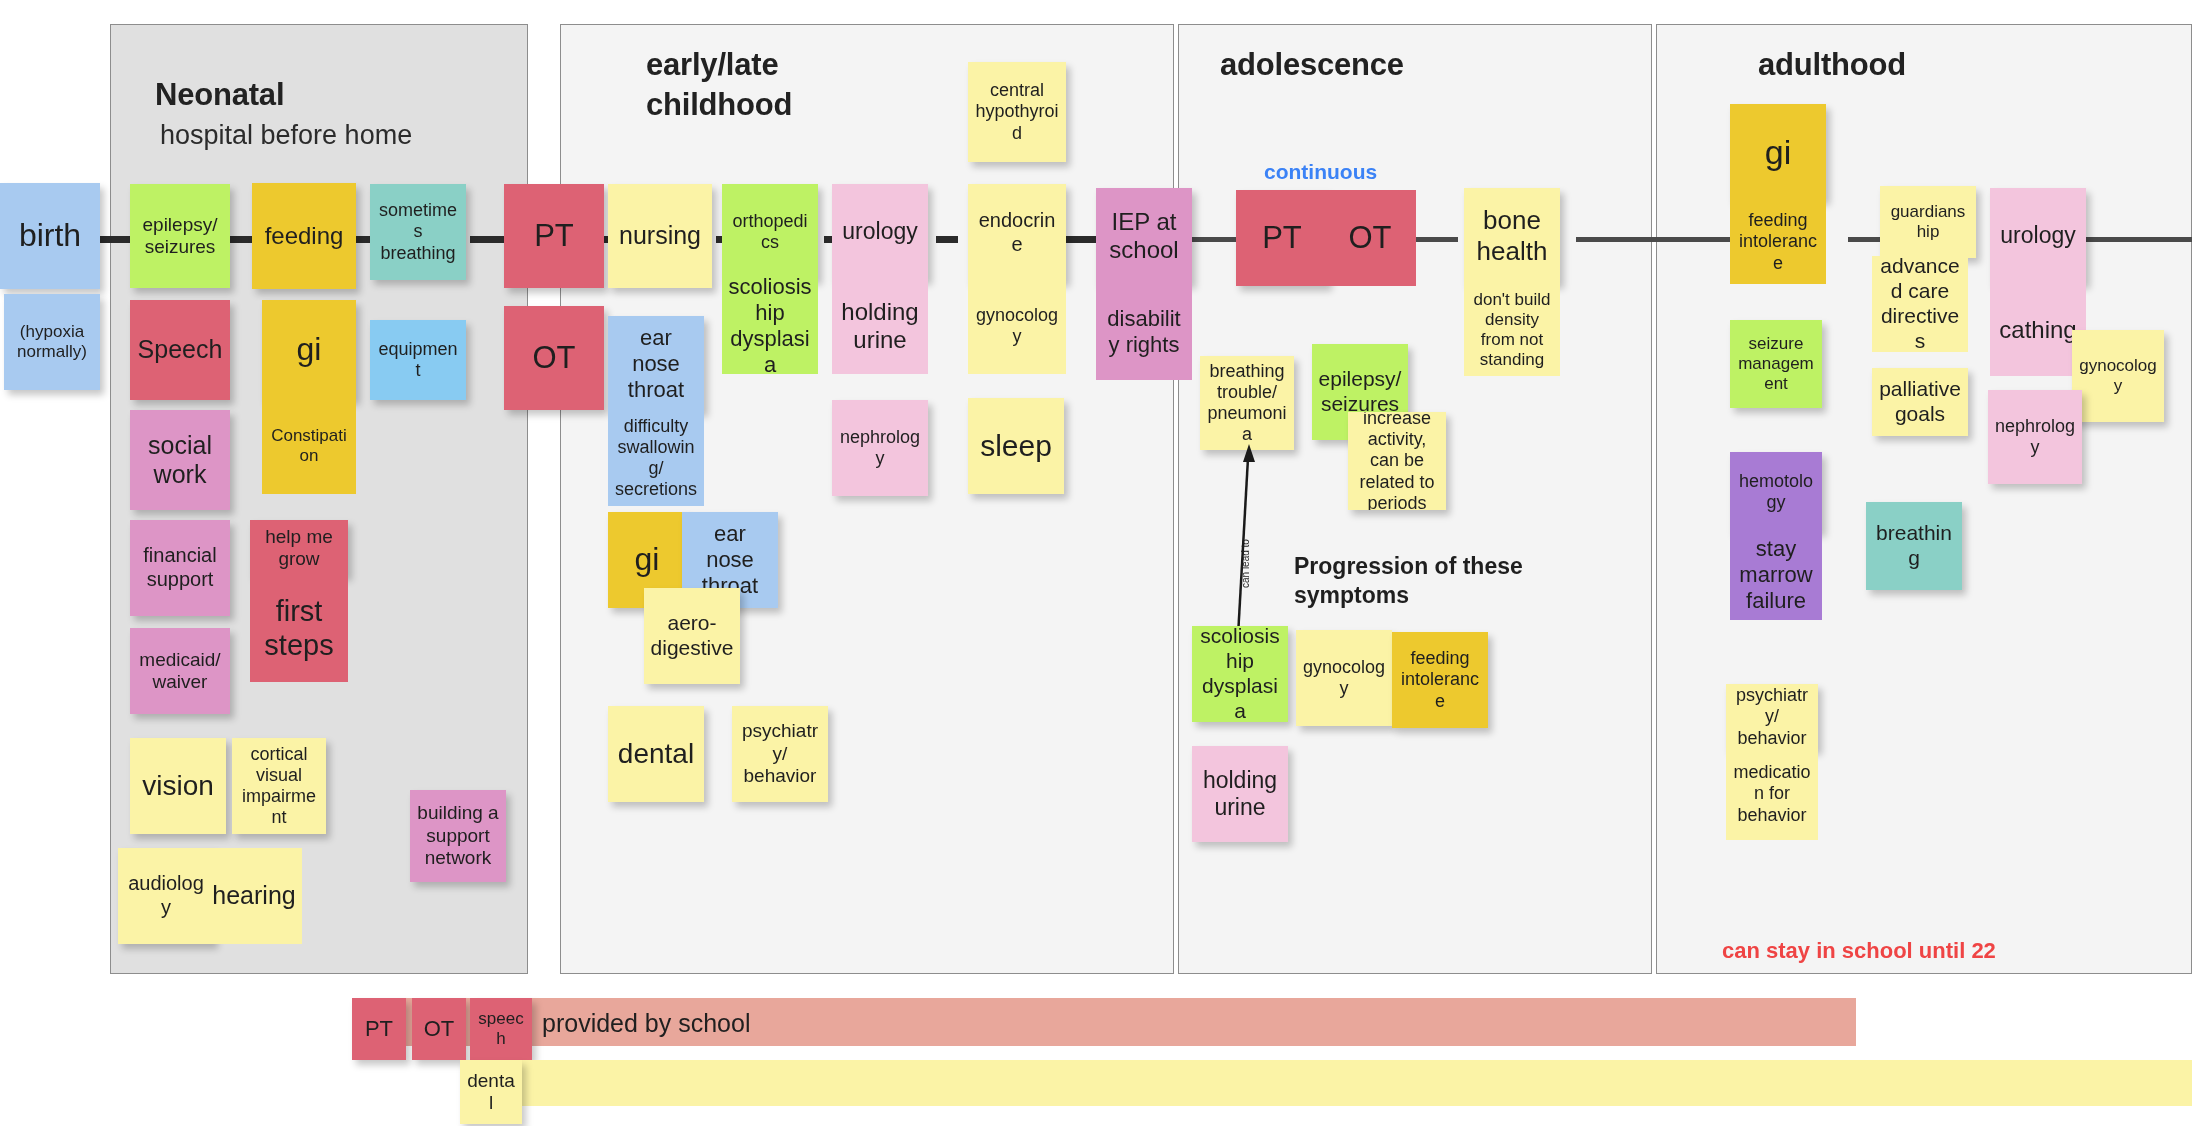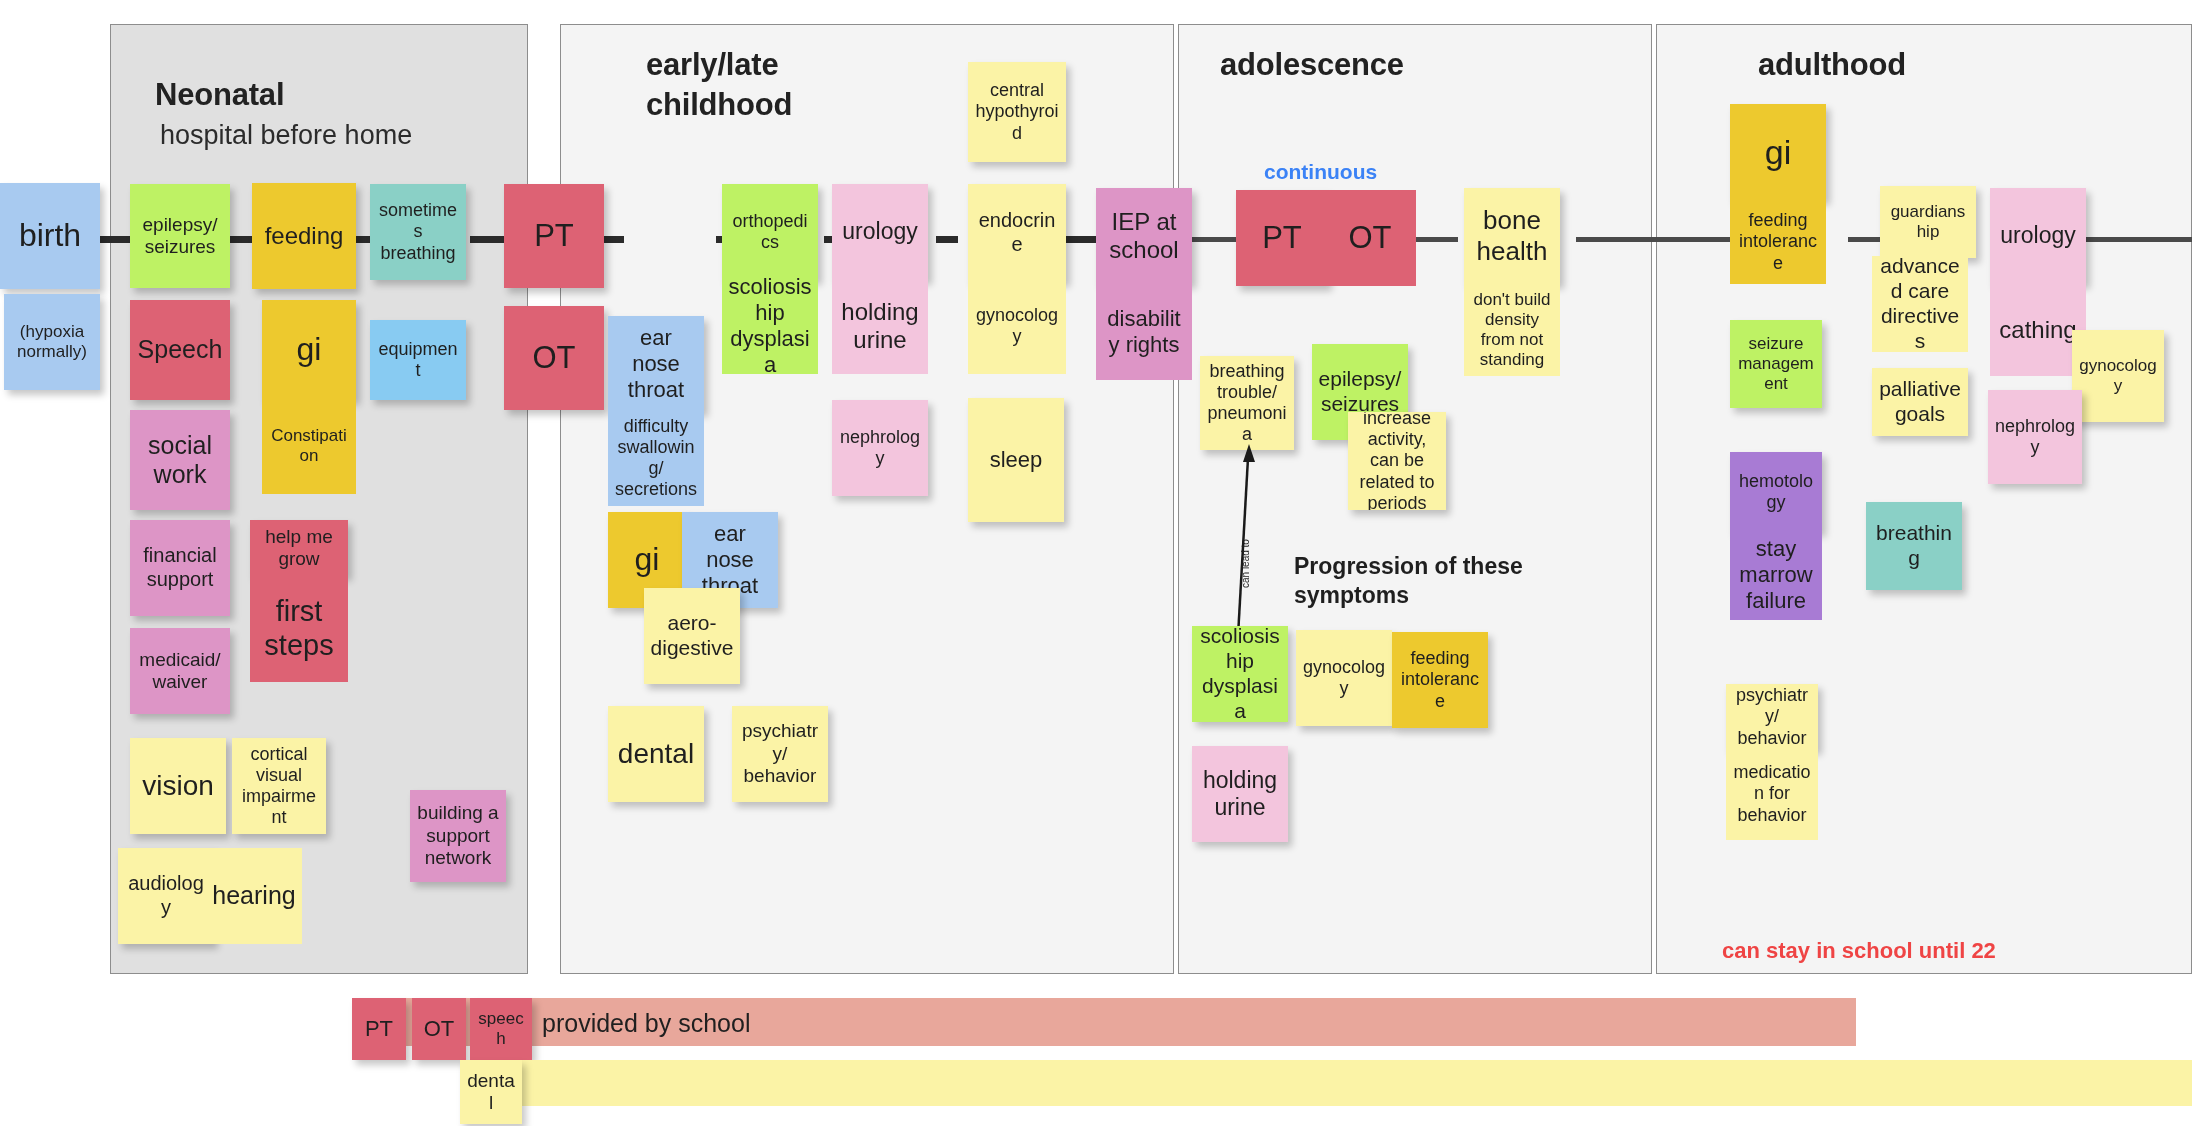--- a/index.html
+++ b/index.html
@@ -169,34 +169,35 @@
   <div class="note c-red" style="left:250px; top:520px; width:98px; height:56px; font-size:19px;">help me grow</div>
   <div class="note c-red noshadow" style="left:250px; top:574px; width:98px; height:108px; font-size:29px;">first steps</div>
   <div class="note c-orchid" style="left:130px; top:628px; width:100px; height:86px; font-size:19px;">medicaid/ waiver</div>
 
   <div class="note c-yellow" style="left:130px; top:738px; width:96px; height:96px; font-size:28px;">vision</div>
   <div class="note c-yellow" style="left:232px; top:738px; width:94px; height:96px; font-size:18px;">cortical visual impairment</div>
   <div class="note c-orchid" style="left:410px; top:790px; width:96px; height:92px; font-size:19px;">building a support network</div>
   <div class="note c-yellow" style="left:118px; top:848px; width:96px; height:96px; font-size:20px;">audiology</div>
   <div class="note c-yellow noshadow" style="left:206px; top:848px; width:96px; height:96px; font-size:25px;">hearing</div>
 
+  <div class="note c-yellow" style="left:608px; top:184px; width:104px; height:104px; font-size:25px;">nursing</div>
   <div class="note c-lime" style="left:722px; top:184px; width:96px; height:96px; font-size:18px;">orthopedics</div>
   <div class="note c-lime noshadow" style="left:722px; top:278px; width:96px; height:96px; font-size:22px;">scoliosis hip dysplasia</div>
   <div class="note c-pink" style="left:832px; top:184px; width:96px; height:96px; font-size:23px;">urology</div>
   <div class="note c-pink noshadow" style="left:832px; top:278px; width:96px; height:96px; font-size:24px;">holding urine</div>
 
   <div class="note c-yellow" style="left:968px; top:62px; width:98px; height:100px; font-size:18px;">central hypothyroid</div>
   <div class="note c-yellow" style="left:968px; top:184px; width:98px; height:98px; font-size:20px;">endocrine</div>
   <div class="note c-yellow noshadow" style="left:968px; top:278px; width:98px; height:96px; font-size:18px;">gynocology</div>
 
   <div class="note c-blue" style="left:608px; top:316px; width:96px; height:96px; font-size:22px;">ear nose throat</div>
   <div class="note c-blue noshadow" style="left:608px; top:410px; width:96px; height:96px; font-size:18px;">difficulty swallowing/ secretions</div>
 
   <div class="note c-pink" style="left:832px; top:400px; width:96px; height:96px; font-size:18px;">nephrology</div>
-  <div class="note c-yellow" style="left:968px; top:398px; width:96px; height:124px; font-size:22px;">sleep</div>
+  <div class="note c-yellow" style="left:968px; top:398px; width:96px; height:96px; font-size:30px;">sleep</div>
 
   <div class="note c-gold" style="left:608px; top:512px; width:78px; height:96px; font-size:32px;">gi</div>
   <div class="note c-blue" style="left:682px; top:512px; width:96px; height:96px; font-size:22px;">ear nose throat</div>
   <div class="note c-yellow" style="left:644px; top:588px; width:96px; height:96px; font-size:21px;">aero-digestive</div>
 
   <div class="note c-yellow" style="left:608px; top:706px; width:96px; height:96px; font-size:28px;">dental</div>
   <div class="note c-yellow" style="left:732px; top:706px; width:96px; height:96px; font-size:19px;">psychiatry/ behavior</div>
 
   <div class="note c-orchid" style="left:1096px; top:188px; width:96px; height:96px; font-size:24px;">IEP at school</div>
   <div class="note c-orchid noshadow" style="left:1096px; top:284px; width:96px; height:96px; font-size:22px;">disability rights</div>

